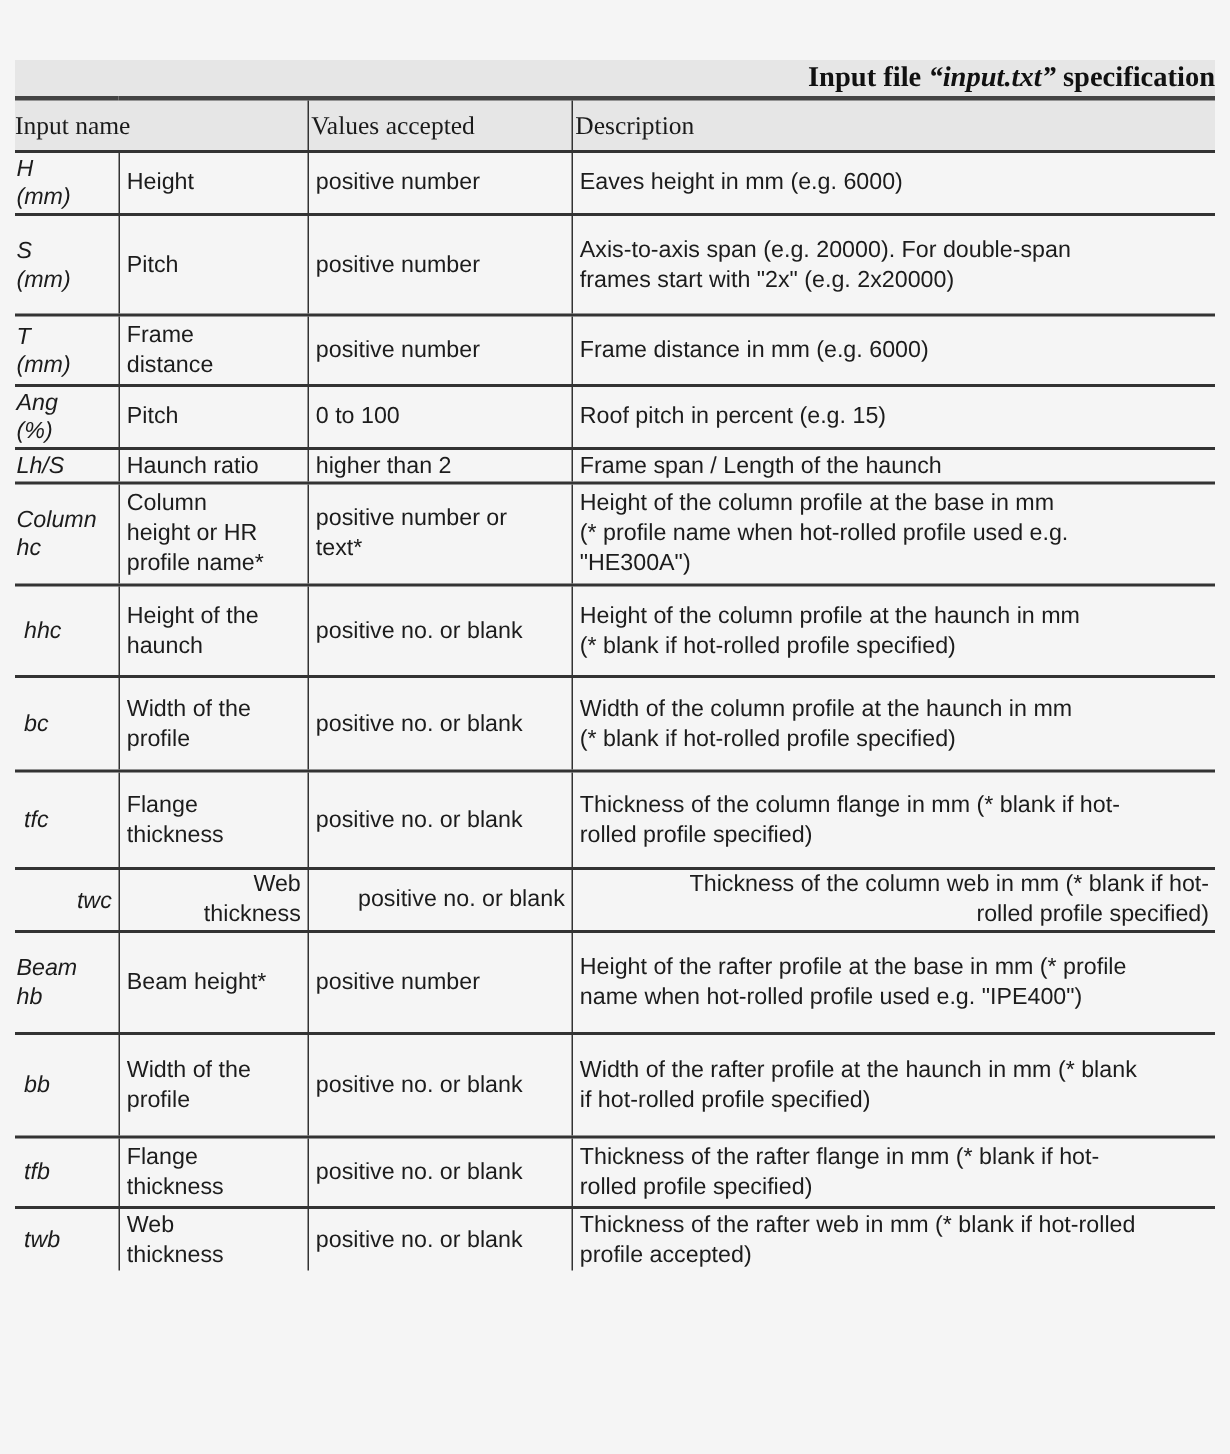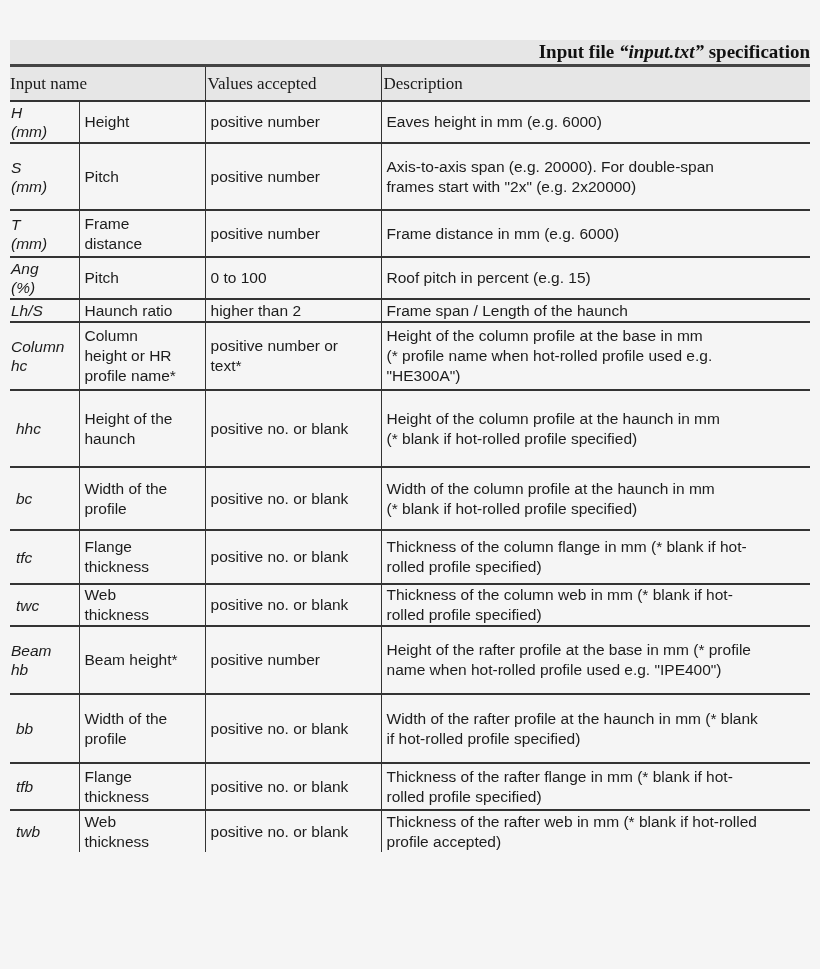--- a/index.html
+++ b/index.html
@@ -132,45 +132,45 @@
 hc</td>
           <td>Column
 height or HR
 profile name*</td>
           <td>positive number or
 text*</td>
           <td>Height of the column profile at the base in mm
 (* profile name when hot-rolled profile used e.g.
 "HE300A")</td>
         </tr>
-      <tr style="height: 77px;">
+      <tr style="height: 61px;">
           <td class="sym indent">hhc</td>
           <td>Height of the
 haunch</td>
           <td>positive no. or blank</td>
           <td>Height of the column profile at the haunch in mm
 (* blank if hot-rolled profile specified)</td>
         </tr>
       <tr style="height: 63px;">
           <td class="sym indent">bc</td>
           <td>Width of the
 profile</td>
           <td>positive no. or blank</td>
           <td>Width of the column profile at the haunch in mm
 (* blank if hot-rolled profile specified)</td>
         </tr>
-      <tr style="height: 54px;">
+      <tr style="height: 65px;">
           <td class="sym indent">tfc</td>
           <td>Flange
 thickness</td>
           <td>positive no. or blank</td>
           <td>Thickness of the column flange in mm (* blank if hot-
 rolled profile specified)</td>
         </tr>
-      <tr style="height: 36px;">
+      <tr style="height: 36px; text-align: right;">
           <td class="sym indent">twc</td>
           <td>Web
 thickness</td>
           <td>positive no. or blank</td>
           <td>Thickness of the column web in mm (* blank if hot-
 rolled profile specified)</td>
         </tr>
       <tr style="height: 68px; margin-top: 37px;">
           <td class="sym">Beam
 hb</td>

